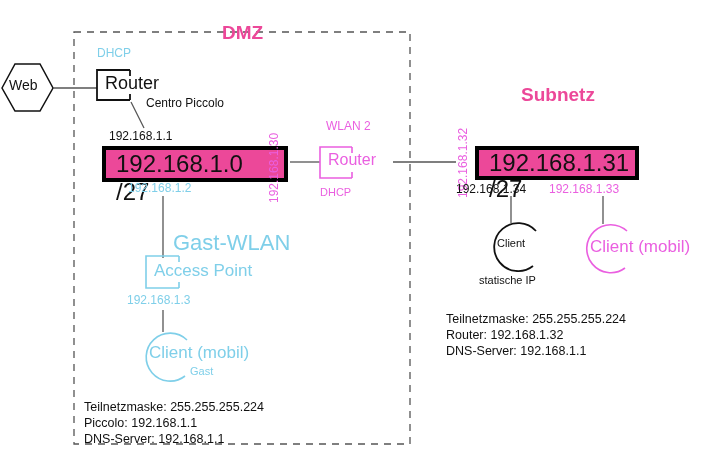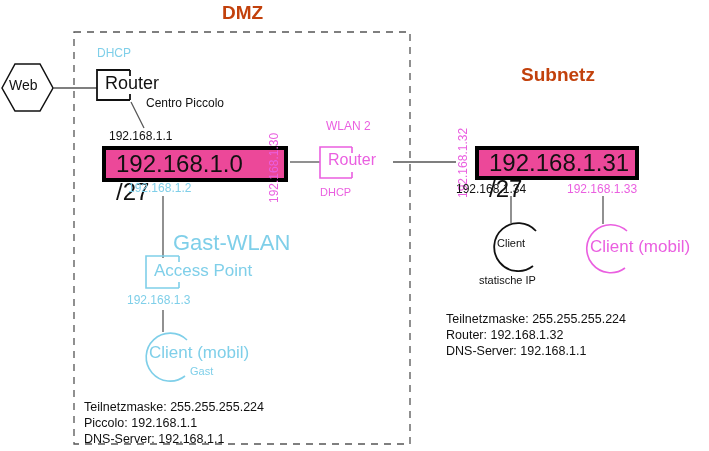--- a/index.html
+++ b/index.html
@@ -1,20 +1,20 @@
 <!DOCTYPE html>
 <html><head>
 <meta charset="utf-8">
 <style>
   html, body { margin: 0; padding: 0; background: #ffffff; }
   body { width: 709px; height: 451px; position: relative; overflow: hidden;
          font-family: "Liberation Sans", sans-serif; color: #111; }
   .abs { position: absolute; white-space: nowrap; }
   svg.lines { position: absolute; left: 0; top: 0; }
-  .title { font-weight: bold; font-size: 19px; color: #c2410c; }
+  .title { font-weight: bold; font-size: 19px; color: #ec4899; margin-top: 20px; }
   .lbl-s { font-size: 12px; }
   .blue { color: #7fcfe9; }
   .pink { color: #ea5fe0; }
   .netbox { position: absolute; border: 4px solid #000; background: #ec4899;
             font-size: 24px; line-height: 28px; padding: 0 10px; box-sizing: border-box; }
   .vert { transform: rotate(-90deg); transform-origin: left top; font-size: 12px; }
   .node-label { font-size: 17px; }
   .info { font-size: 12.5px; line-height: 16px; }
 </style>
 </head>
@@ -79,21 +79,21 @@
 <div class="abs vert pink" style="left:267px; top:203px;">192.168.1.30</div>
 <div class="abs pink" style="left:326px; top:119px; font-size:12px;">WLAN 2</div>
 <div class="abs pink" style="left:328px; top:151px; font-size:16px;">Router</div>
 <div class="abs pink" style="left:320px; top:186px; font-size:11px;">DHCP</div>
 <div class="abs vert pink" style="left:456px; top:198px;">192.168.1.32</div>
 
 <div class="netbox" style="left:475px; top:146px; width:164px; height:34px; line-height:26px;">
   <span>192.168.1.31 /27</span>
 </div>
 <div class="abs lbl-s" style="left:456px; top:182px;">192.168.1.34</div>
-<div class="abs lbl-s pink" style="left:567px; top:182px;">192.168.1.33</div>
+<div class="abs lbl-s pink" style="left:549px; top:182px;">192.168.1.33</div>
 
 <div class="abs" style="left:497px; top:237px; font-size:11px;">Client</div>
 <div class="abs" style="left:479px; top:274px; font-size:11px;">statische IP</div>
 
 <div class="abs pink" style="left:590px; top:237px; font-size:17px;">Client (mobil)</div>
 
 <div class="abs info" style="left:84px; top:399px;">
   <div>Teilnetzmaske:  255.255.255.224</div>
   <div>Piccolo: 192.168.1.1</div>
   <div>DNS-Server: 192.168.1.1</div>

